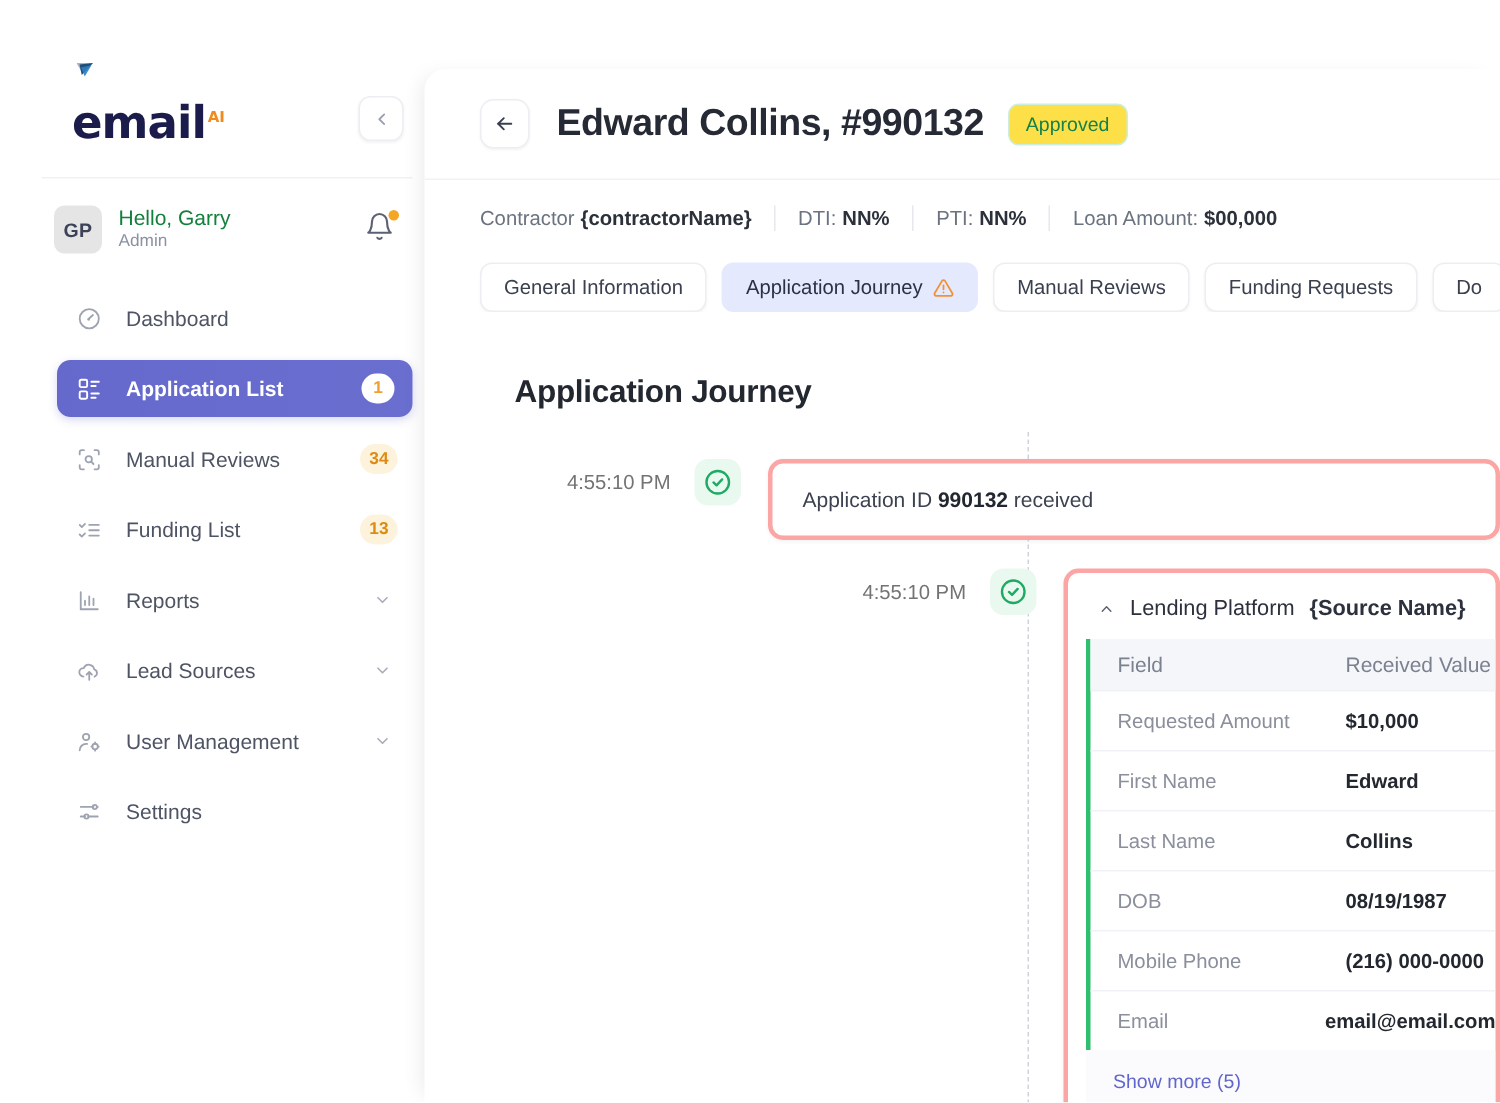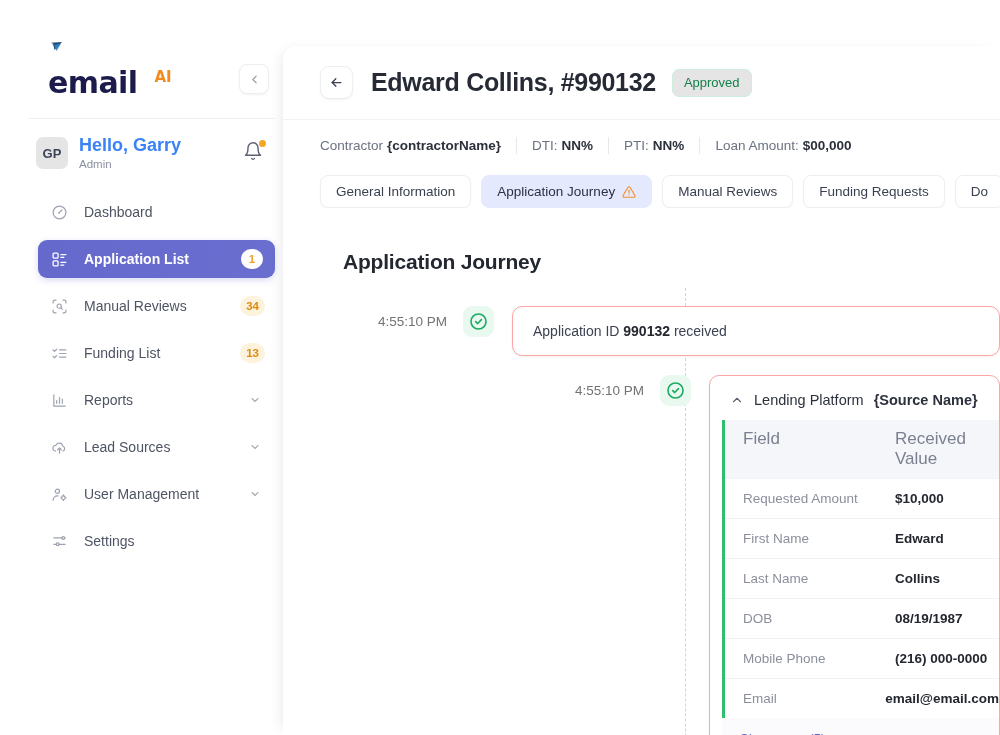--- a/index.html
+++ b/index.html
@@ -47,26 +47,26 @@
     font-family: "DejaVu Sans", sans-serif;
     font-size: 30px;
     font-weight: 700;
     letter-spacing: -0.6px;
     color: #1b1c4b;
     line-height: 1;
     position: relative;
     top: 6px;
   }
   .logo-ai {
-    font-size: 15px;
+    font-size: 10px;
     font-weight: 700;
     color: #f08c1e;
     vertical-align: super;
     letter-spacing: 0px;
-    margin-left: 17px;
+    margin-left: 1px;
   }
   .collapse-btn {
     position: absolute;
     right: 14px; top: 18px;
     width: 30px; height: 30px;
     border: 1px solid #eceef2;
     border-radius: 8px;
     background: #fff;
     display: flex; align-items: center; justify-content: center;
     box-shadow: 0 1px 2px rgba(16,24,40,.05);
@@ -93,23 +93,23 @@
     background: #e5e5e5;
     color: #3c4257;
     font-size: 13px;
     font-weight: 700;
     display: flex; align-items: center; justify-content: center;
     letter-spacing: .2px;
     flex: none;
   }
   .user-names { margin-left: 11px; line-height: 1.15; }
   .user-hello {
-    font-size: 18px;
-    font-weight: 700;
-    color: #3b82f6;
+    font-size: 14px;
+    font-weight: 400;
+    color: #15803d;
   }
   .user-role {
     font-size: 11.5px;
     color: #8b91a1;
     margin-top: 2px;
   }
   .bell-wrap {
     position: absolute;
     right: 18px; top: 16px;
     width: 22px; height: 22px;
@@ -210,21 +210,21 @@
     font-size: 25px;
     font-weight: 700;
     color: #262a35;
     letter-spacing: -0.3px;
     white-space: nowrap;
   }
   .status-pill {
     margin-left: 16px;
     padding: 5px 11px 6px;
     border-radius: 7px;
-    background: #e5e5e5;
+    background: #fde047;
     border: 1px solid #cdeedd;
     color: #14804a;
     font-size: 13px;
     font-weight: 500;
     white-space: nowrap;
   }
 
   .meta-row {
     height: 50px;
     display: flex;
@@ -333,21 +333,21 @@
     background: #e9f9f0;
     display: flex; align-items: center; justify-content: center;
     flex: none;
   }
 
   .tl-card {
     margin-left: 18px;
     flex: 1 1 auto;
     min-width: 0;
     background: #fff;
-    border: 1px solid #fca5a5;
+    border: 3px solid #fca5a5;
     border-radius: 10px;
     box-shadow: 0 1px 3px rgba(16,24,40,.05);
     overflow: hidden;
   }
   .tl-card.simple {
     padding: 16px 20px;
     font-size: 14px;
     color: #3c4250;
     white-space: nowrap;
   }
@@ -365,21 +365,21 @@
 
   .kv-table {
     position: relative;
     margin: 0 0 0 12px;
     border-left: 3px solid #2fbd6f;
   }
   .kv-head {
     display: flex;
     background: #f5f6f9;
     padding: 9px 0 9px 0;
-    font-size: 17px;
+    font-size: 14px;
     color: #7b8191;
   }
   .kv-head .c1 { width: 170px; padding-left: 18px; }
   .kv-head .c2 { flex: 1; }
   .kv-row {
     display: flex;
     align-items: center;
     height: 40px;
     border-top: 1px solid #f1f2f5;
     font-size: 13.5px;

